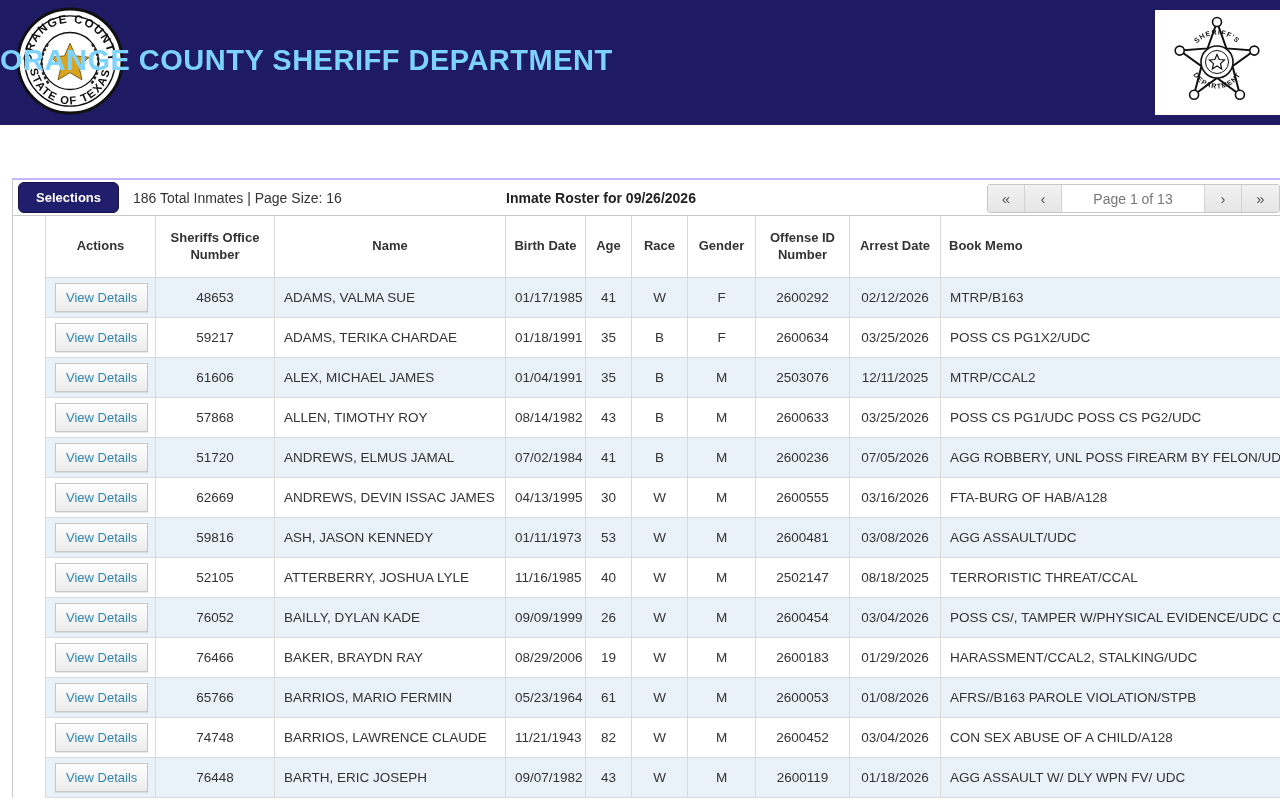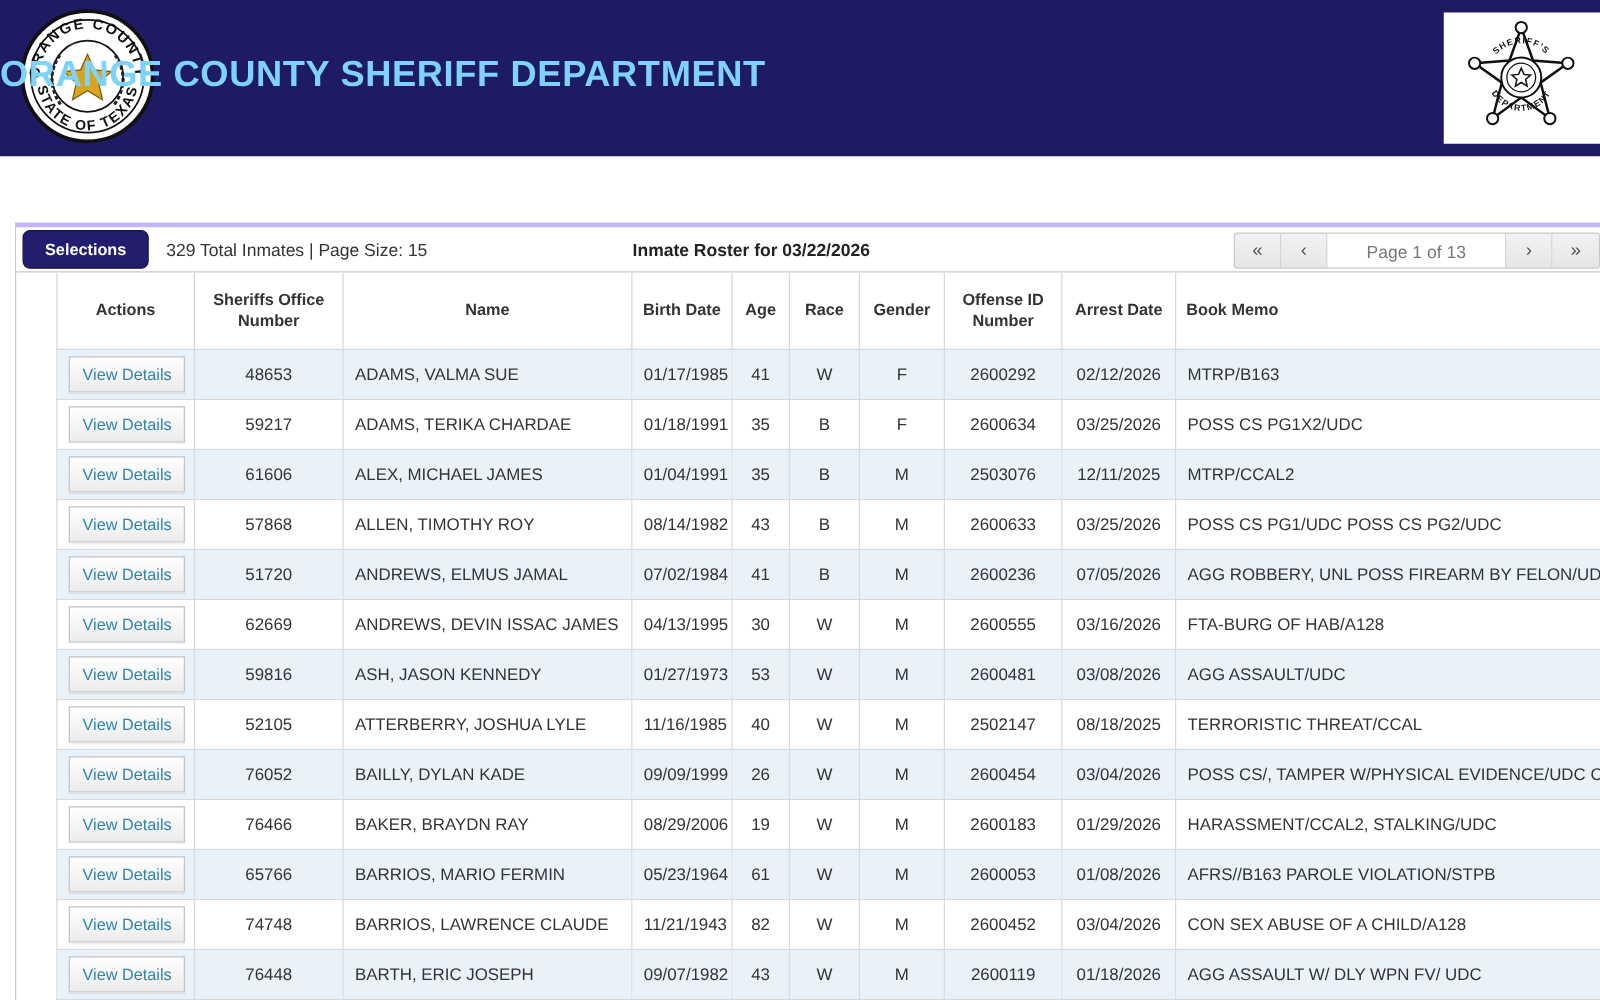--- a/index.html
+++ b/index.html
@@ -23,21 +23,21 @@
     letter-spacing: 0.5px; margin: 0;
   }
   .badge-box {
     position: absolute; right: 0; top: 10px; width: 125px; height: 105px;
     background: #ffffff;
   }
 
   
   .grid-widget {
     position: relative; margin: 53px 0 0 12px;
-    border-top: 4px solid #c4b5fd; border-left: 1px solid #c9c9c9;
+    border-top: 2px solid #c4b5fd; border-left: 1px solid #c9c9c9;
     width: 1268px;
   }
   .grid-toolbar {
     position: relative; height: 36px; background: #fff;
     border-bottom: 1px solid #c9c9c9;
     display: flex; align-items: center;
   }
   .selections-btn {
     margin-left: 5px; background: #221e6e; color: #fff;
     font-family: "Liberation Sans", sans-serif;
@@ -147,22 +147,22 @@
         <textPath href="#badgeBottom" startOffset="50%" text-anchor="middle">DEPARTMENT</textPath>
       </text>
     </svg>
   </div>
 </div>
 
 <div class="grid-widget">
 
   <div class="grid-toolbar">
     <button class="selections-btn">Selections</button>
-    <span class="grid-summary">329 Total Inmates | Page Size: 15</span>
-    <span class="roster-title">Inmate Roster for 03/22/2026</span>
+    <span class="grid-summary">186 Total Inmates | Page Size: 16</span>
+    <span class="roster-title">Inmate Roster for 09/26/2026</span>
 
     <div class="pager">
       <button>
           <span>«</span>
         </button>
       <button>
           <span>‹</span>
         </button>
       <div class="page-ind">Page 1 of 13</div>
       <button>
@@ -272,21 +272,21 @@
             <td class="ac">W</td>
             <td class="ac">M</td>
             <td class="ac">2600555</td>
             <td class="ac">03/16/2026</td>
             <td class="al">FTA-BURG OF HAB/A128</td>
           </tr>
           <tr class="alt">
             <td class="ac"><button class="view-btn">View Details</button></td>
             <td class="ac">59816</td>
             <td class="al">ASH, JASON KENNEDY</td>
-            <td class="ac">01/27/1973</td>
+            <td class="ac">01/11/1973</td>
             <td class="ac">53</td>
             <td class="ac">W</td>
             <td class="ac">M</td>
             <td class="ac">2600481</td>
             <td class="ac">03/08/2026</td>
             <td class="al">AGG ASSAULT/UDC</td>
           </tr>
           <tr>
             <td class="ac"><button class="view-btn">View Details</button></td>
             <td class="ac">52105</td>

